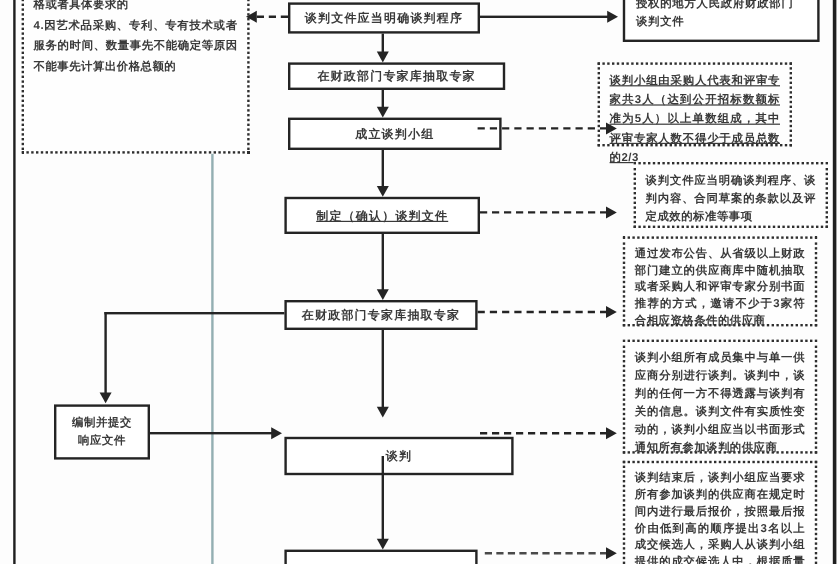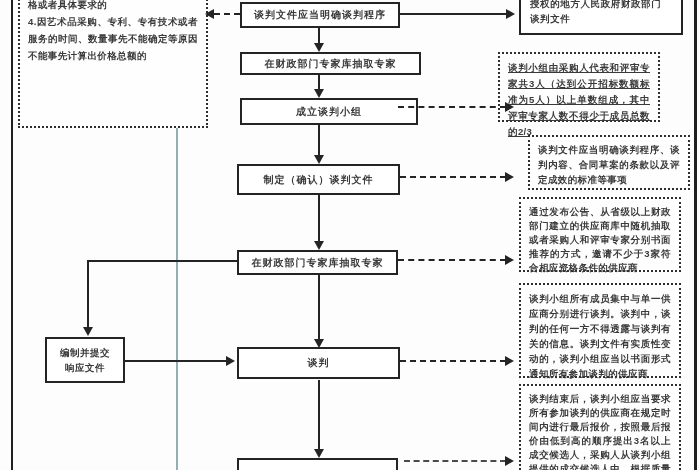--- a/index.html
+++ b/index.html
@@ -57,30 +57,30 @@
     <p>格或者具体要求的</p>
     <p>4.因艺术品采购、专利、专有技术或者服务的时间、数量事先不能确定等原因不能事先计算出价格总额的</p>
   </div>
 
   <div class="node" style="left:240px;top:2px;width:160px;height:26px;">谈判文件应当明确谈判程序</div>
 
   <div class="node" style="left:240px;top:52px;width:181px;height:23px;">在财政部门专家库抽取专家</div>
 
   <div class="node" style="left:240px;top:98px;width:178px;height:27px;">成立谈判小组</div>
 
-  <div class="node" style="left:237px;top:164px;width:163px;height:31px;">制定（确认）谈判文件</div>
+  <div class="node" style="left:237px;top:164px;width:163px;height:31px;text-decoration:underline;">制定（确认）谈判文件</div>
 
   <div class="node" style="left:237px;top:250px;width:161px;height:25px;">在财政部门专家库抽取专家</div>
 
   <div class="node two-line" style="left:45px;top:337px;width:80px;height:46px;">
     <span>编制并提交</span>
     <span>响应文件</span>
   </div>
 
-  <div class="node" style="left:237px;top:347px;width:163px;height:32px;">谈判</div>
+  <div class="node" style="left:237px;top:364px;width:191px;height:32px;">谈判</div>
 
   <div class="node" style="left:237px;top:458px;width:161px;height:40px;"></div>
 
   <div class="solidnote" style="left:519px;top:-14px;width:164px;height:49px;padding-top:8px;">
     <div>授权的地方人民政府财政部门</div>
     <div>谈判文件</div>
   </div>
 
   <div class="note" style="left:498px;top:52px;width:162px;height:70px;line-height:16px;text-decoration:underline;">谈判小组由采购人代表和评审专家共3人（达到公开招标数额标准为5人）以上单数组成，其中评审专家人数不得少于成员总数的2/3</div>
 

